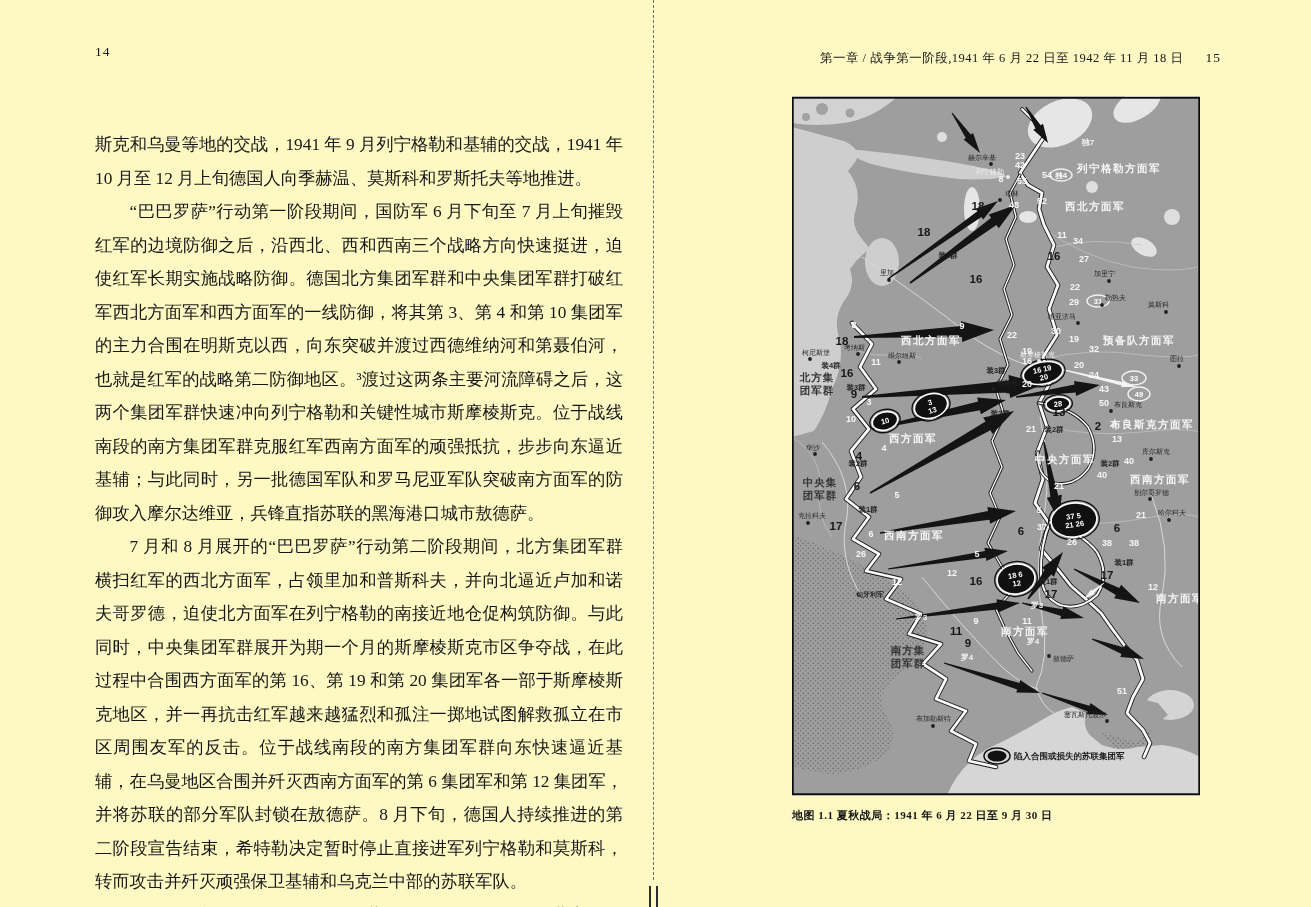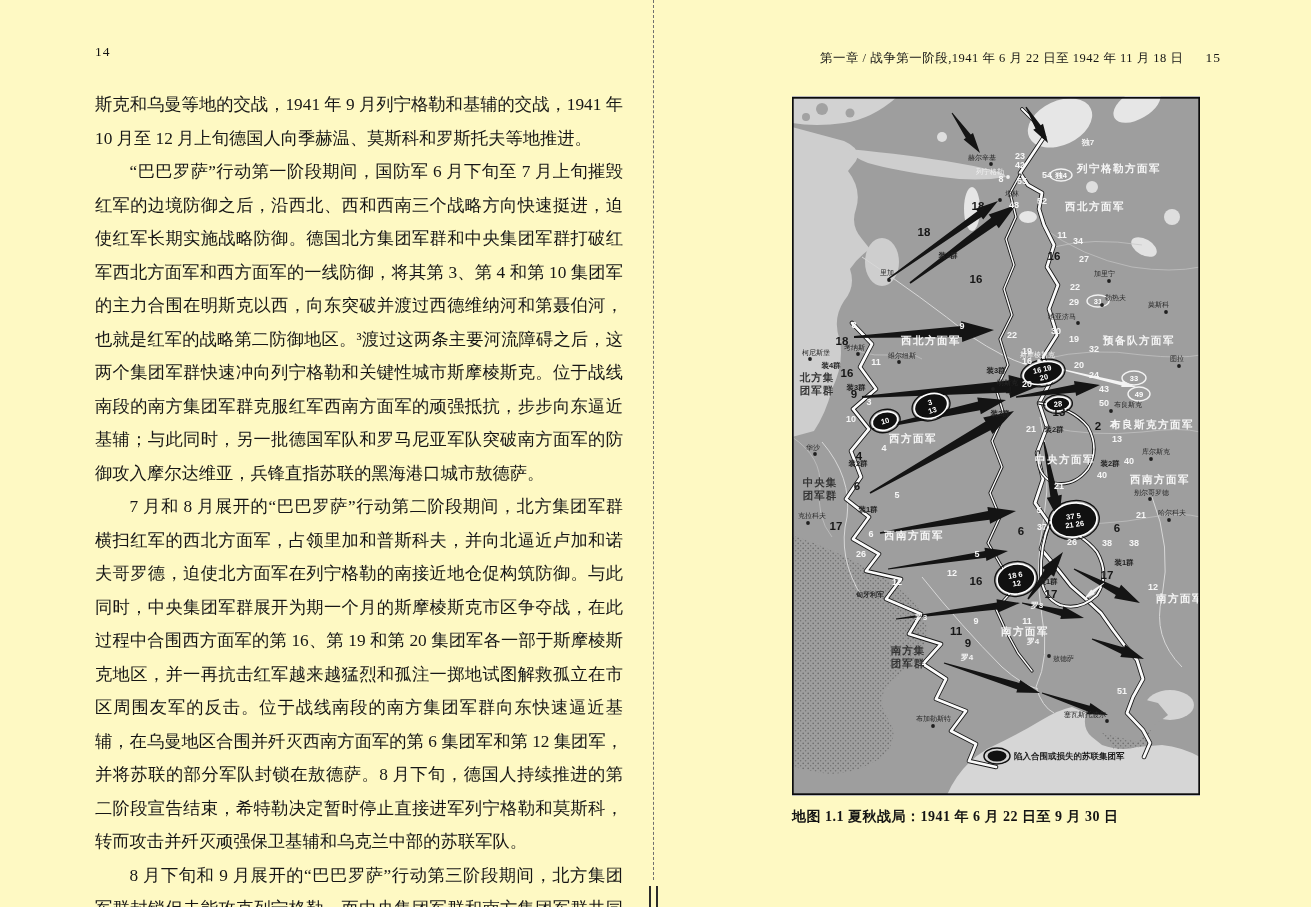--- a/index.html
+++ b/index.html
@@ -3,32 +3,32 @@
 <meta charset="utf-8">
 <style>
   html,body{margin:0;padding:0;background:#ffffff;}
   .spread{position:relative;width:1311px;height:907px;background:#fef9c3;overflow:hidden;
           font-family:"Liberation Serif","DejaVu Serif",serif;color:#141414;}
   
   .pagenum-left{position:absolute;left:95px;top:44px;font-size:13.5px;letter-spacing:1px;}
   .body-text{position:absolute;left:95px;top:88px;width:528px;font-size:17.3px;line-height:33.5px;
              text-align:justify;color:#161616;}
   .body-text p{margin:0;text-indent:2em;}
-  .body-text p.noindent{text-indent:0;}
+  .body-text p.noindent{text-indent:0;margin-top:40px;}
   
   .divider-dashed{position:absolute;left:653px;top:0;height:880px;width:0;border-left:1.5px dashed #6f6f6f;}
   .divider-mark{position:absolute;top:886px;height:21px;width:2px;background:#2b2b2b;}
   .divider-mark.m1{left:649px;} .divider-mark.m2{left:656px;}
   
   .running-head{position:absolute;top:50px;right:90px;font-size:12.5px;display:flex;gap:22px;align-items:baseline;}
   .running-head .chap{letter-spacing:.5px;}
   .running-head .pn{font-size:13.5px;letter-spacing:1px;}
   .map-figure{position:absolute;left:792px;top:96px;width:408px;height:700px;background:#cccccc;}
   .map-figure svg{display:block;width:100%;height:100%;}
-  .map-caption{position:absolute;left:792px;top:808px;width:420px;font-size:14px;font-weight:bold;letter-spacing:.5px;}
+  .map-caption{position:absolute;left:792px;top:808px;width:420px;font-size:11px;font-weight:bold;letter-spacing:.5px;}
   
   text{font-family:"Liberation Sans","DejaVu Sans",sans-serif;}
   .lf{fill:#f6f6f6;font-weight:bold;font-size:10.5px;letter-spacing:1.5px;}
   .lag{fill:#343434;font-weight:bold;font-size:10.5px;letter-spacing:1px;}
   .lpg{fill:#1e1e1e;font-weight:bold;font-size:7.5px;}
   .lax{fill:#f4f4f4;font-weight:bold;font-size:8px;}
   .lhu{fill:#2a2a2a;font-weight:bold;font-size:7px;}
   .lnw{fill:#f6f6f6;font-weight:bold;font-size:9px;}
   .lnd{fill:#171717;font-weight:bold;font-size:11.5px;}
   .ct{fill:#272727;font-size:7px;}

